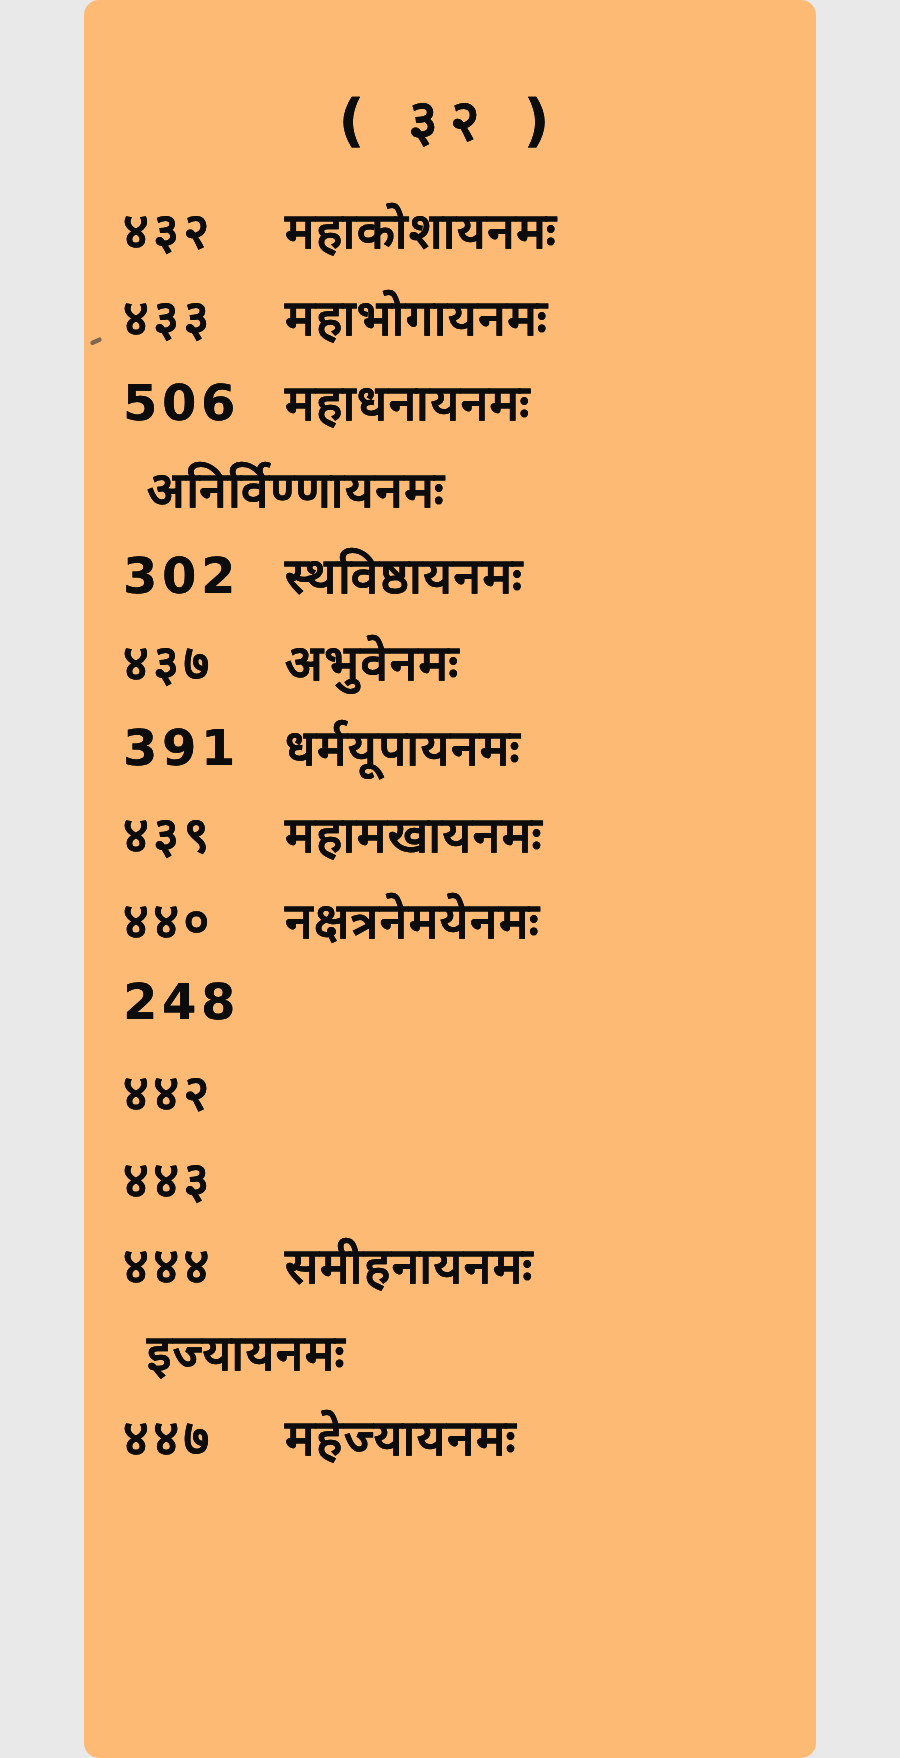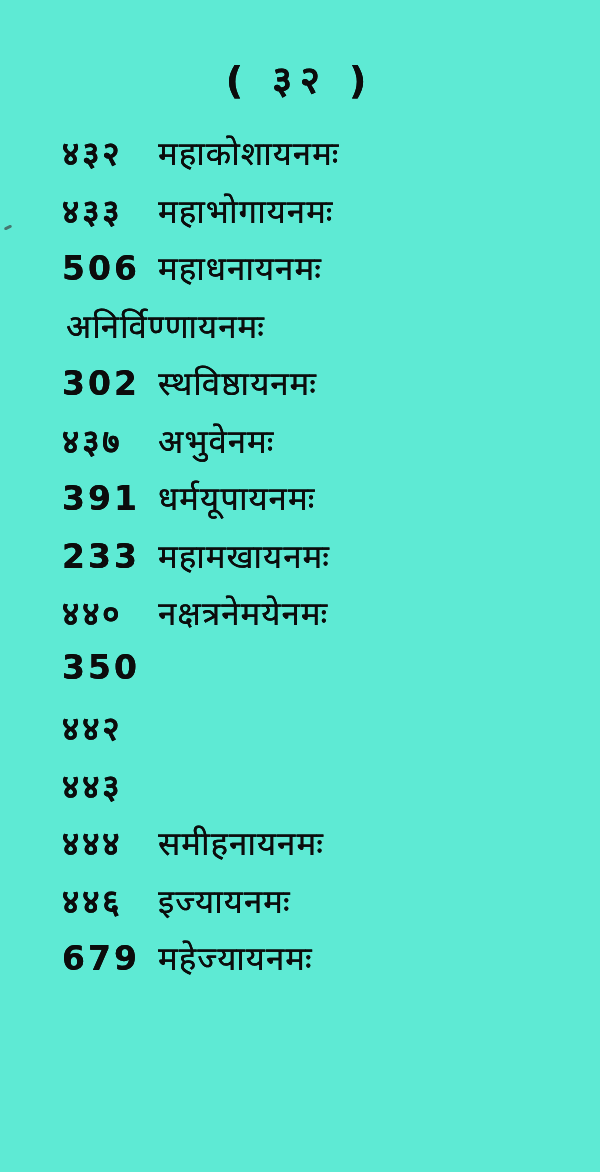--- a/index.html
+++ b/index.html
@@ -5,61 +5,62 @@
   html, body {
     margin: 0;
     padding: 0;
   }
   body {
     font-family: "DejaVu Sans", "Liberation Sans", sans-serif;
     background: #e9e9e9;
   }
   .page {
     position: relative;
-    width: 600px;
+    width: 488px;
     height: 1172px;
     margin: 0 auto;
-    background: #5eead4;
+    background: #fdba74;
     color: #101010;
     overflow: hidden;
     box-sizing: border-box;
+    border-radius: 10px;
   }
   .page-number {
     margin-top: 52px;
     text-align: center;
     font-size: 38px;
     font-weight: 700;
     letter-spacing: 8px;
     color: #0c0c0c;
     
     text-shadow: 0 0 0.4px #000;
   }
   .name-list {
     margin-top: 26px;
-    padding-left: 62px;
+    padding-left: 26px;
     padding-right: 20px;
   }
   .row {
     display: flex;
     align-items: baseline;
     height: 57.5px;
   }
   .entry-number {
     flex: 0 0 92px;
     font-size: 33px;
     font-weight: 700;
     letter-spacing: 3px;
     color: #0c0c0c;
     text-shadow: 0 0 0.4px #000;
     white-space: nowrap;
   }
   .entry-name {
-    margin-left: 4px;
+    margin-left: 16px;
     font-size: 33px;
-    font-weight: 400;
+    font-weight: 700;
     letter-spacing: 1px;
     color: #0c0c0c;
     text-shadow: 0 0 0.4px #000;
     white-space: nowrap;
   }
   .scan-artifact {
     position: absolute;
     left: 4px;
     top: 226px;
     width: 8px;
@@ -98,44 +99,43 @@
       </div>
       <div class="row">
         <span class="entry-number">४३७</span>
         <span class="entry-name">अभुवेनमः</span>
       </div>
       <div class="row">
         <span class="entry-number">391</span>
         <span class="entry-name">धर्मयूपायनमः</span>
       </div>
       <div class="row">
-        <span class="entry-number">233</span>
+        <span class="entry-number">४३९</span>
         <span class="entry-name">महामखायनमः</span>
       </div>
       <div class="row">
         <span class="entry-number">४४०</span>
         <span class="entry-name">नक्षत्रनेमयेनमः</span>
       </div>
       <div class="row">
-        <span class="entry-number">350</span>
+        <span class="entry-number">248</span>
       </div>
       <div class="row">
         <span class="entry-number">४४२</span>
       </div>
       <div class="row">
         <span class="entry-number">४४३</span>
       </div>
       <div class="row">
         <span class="entry-number">४४४</span>
         <span class="entry-name">समीहनायनमः</span>
       </div>
       <div class="row">
-        <span class="entry-number">४४६</span>
         <span class="entry-name">इज्यायनमः</span>
       </div>
       <div class="row">
-        <span class="entry-number">679</span>
+        <span class="entry-number">४४७</span>
         <span class="entry-name">महेज्यायनमः</span>
       </div>
     </div>
 
   <div class="scan-artifact"></div>
 </div>
 
 </body></html>

